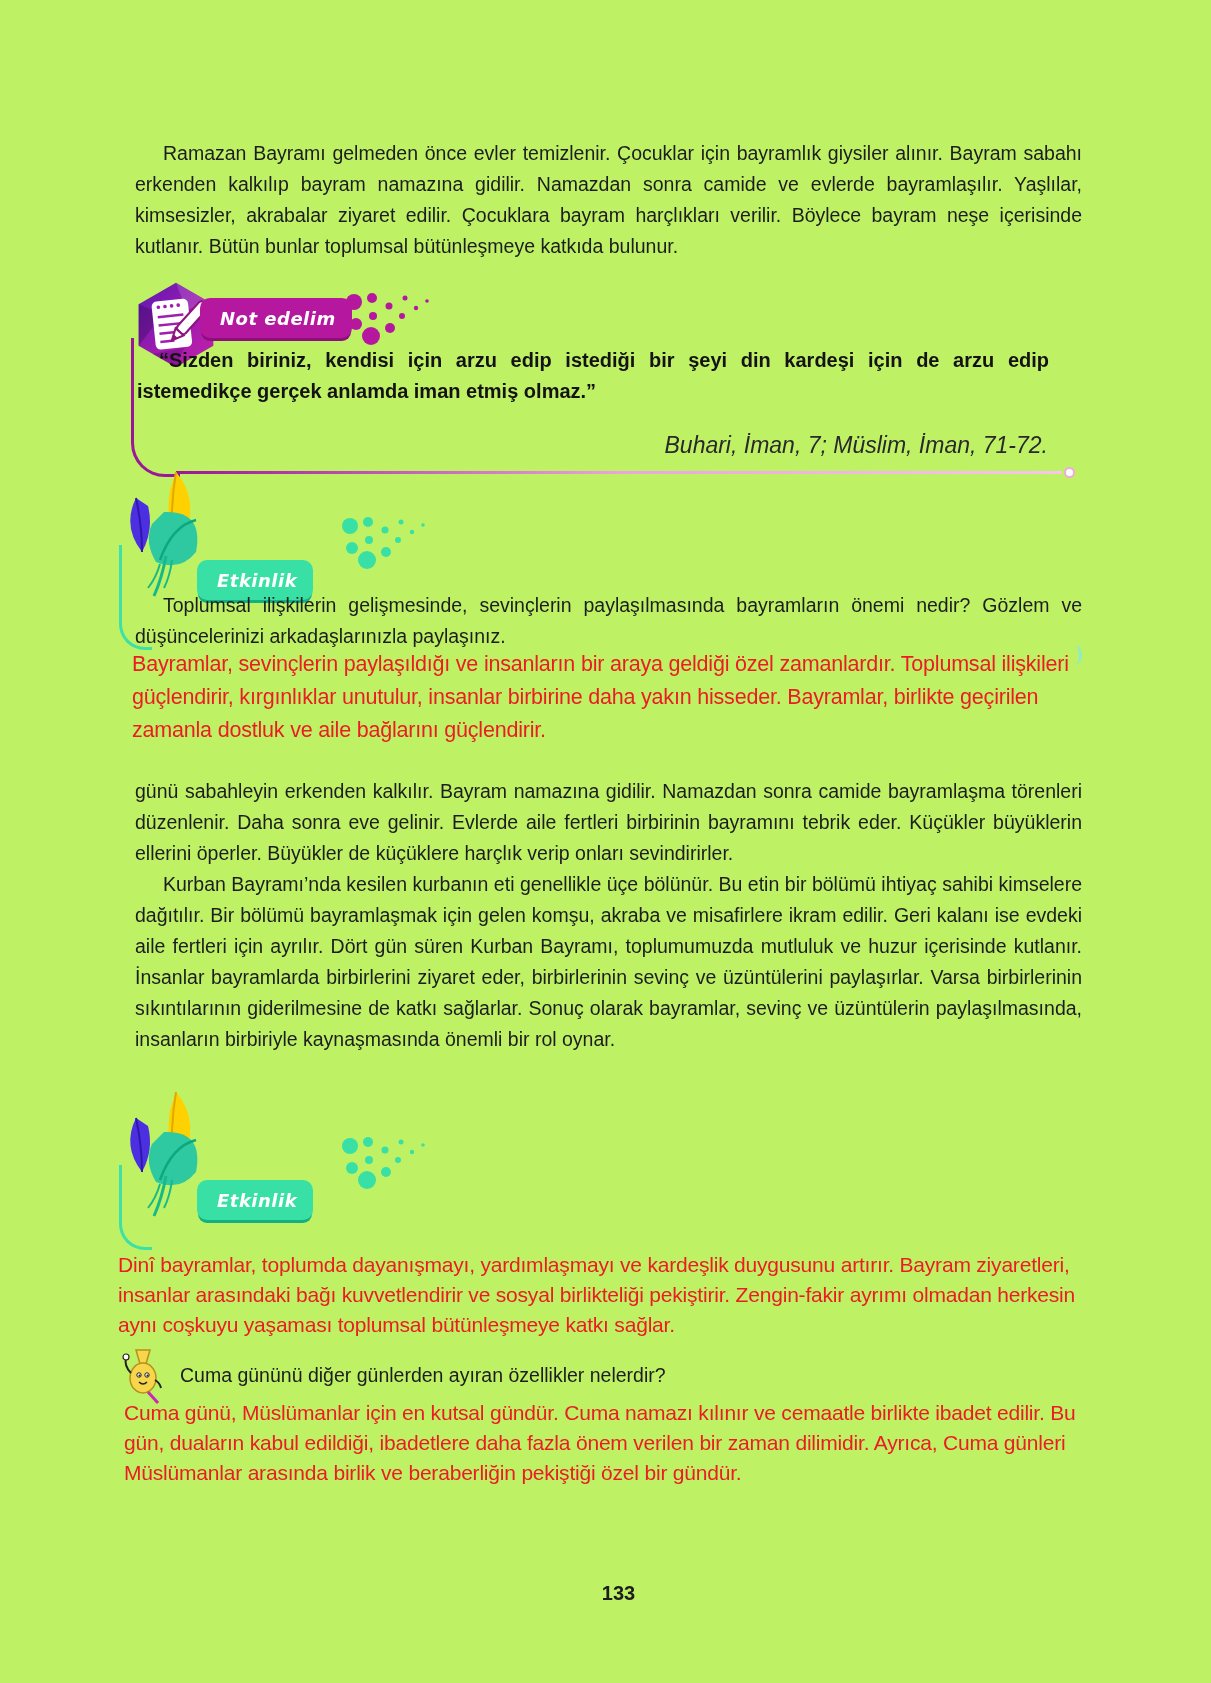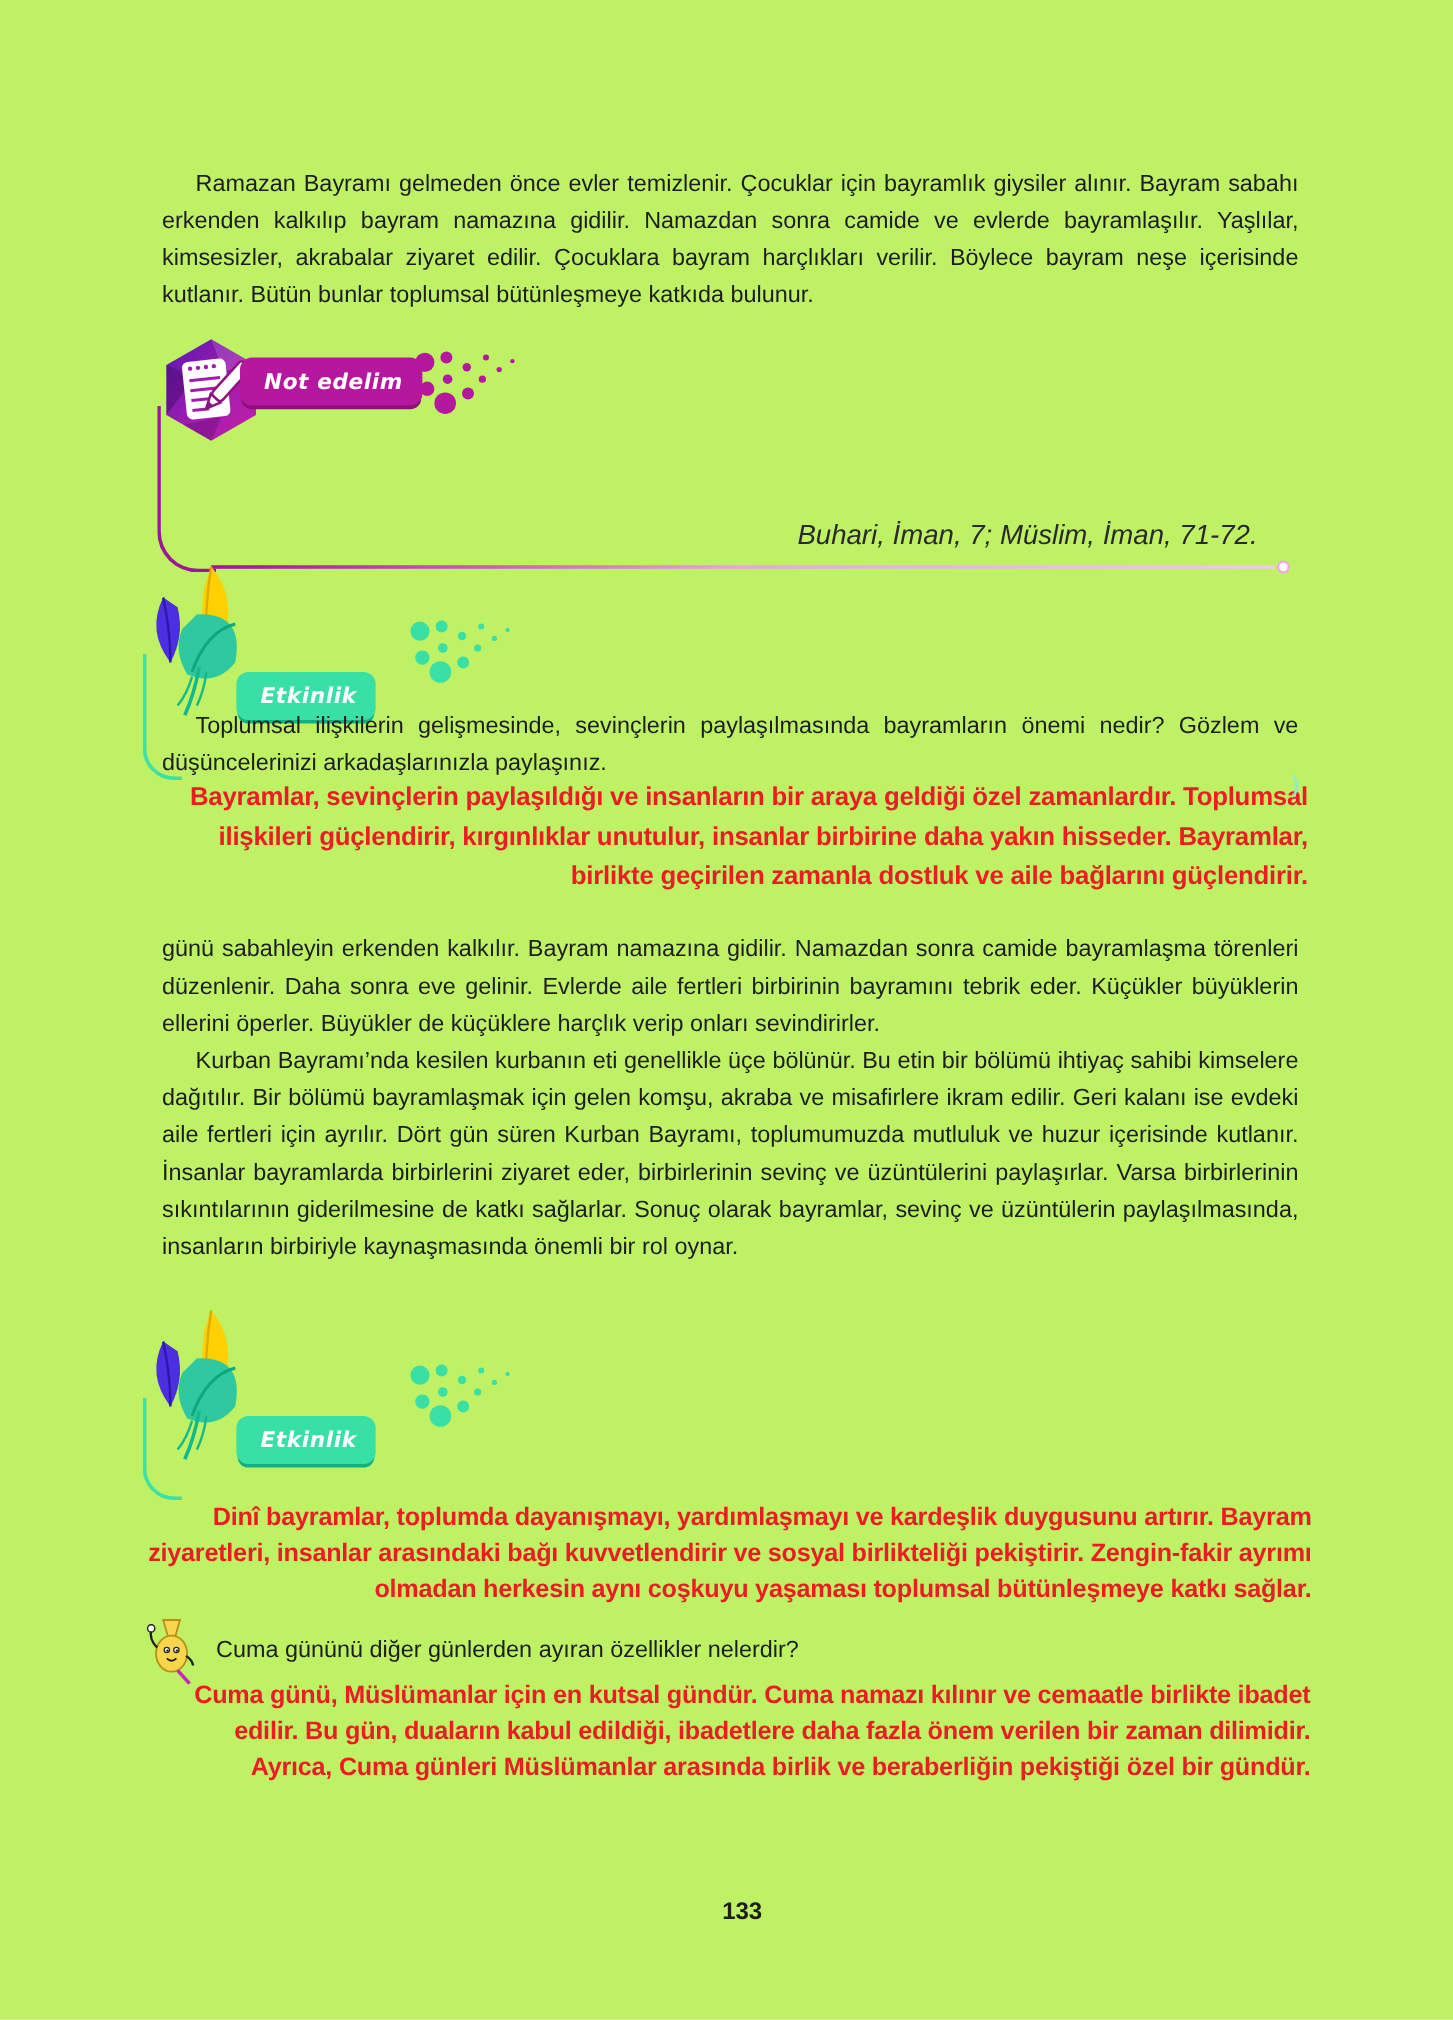--- a/index.html
+++ b/index.html
@@ -68,25 +68,25 @@
     border-bottom:3px solid #3ee0a6;
     border-bottom-left-radius:26px;
   }
   .teal-paren{
     width:11px;height:20px;
     border-right:3px solid #8ceccb;
     border-radius:50%;
   }
   .answer-red{
     color:#ec1c24;
-    font-weight:bold;
+    font-weight:normal;
     font-size:21.5px;
     line-height:33px;
     letter-spacing:-0.2px;
-    text-align:right;
+    text-align:left;
   }
   .answer-red.tight{font-size:21px;line-height:30px;}
 
   .page-number{
     width:100%;text-align:center;
     font-size:20px;font-weight:bold;color:#1d1c1e;
   }
 </style>
 </head>
 <body>
@@ -141,20 +141,21 @@
       <circle cx="29" cy="48" r="9"></circle>
       <circle cx="48" cy="40" r="5"></circle>
       <circle cx="47" cy="18" r="3.5"></circle>
       <circle cx="60" cy="28" r="3"></circle>
       <circle cx="63" cy="10" r="2.5"></circle>
       <circle cx="74" cy="20" r="2.2"></circle>
       <circle cx="85" cy="13" r="1.8"></circle>
     </g>
   </svg>
 
+  <div class="abs note-quote" style="left:137px;top:345px;width:912px;">“Sizden biriniz, kendisi için arzu edip istediği bir şeyi din kardeşi için de arzu edip istemedikçe gerçek anlamda iman etmiş olmaz.”</div>
 
   <div class="abs note-source" style="left:137px;top:432px;width:911px;">Buhari, İman, 7; Müslim, İman, 71-72.</div>
 
   <div class="abs teal-bracket" style="left:119px;top:545px;height:102px;"></div>
 
   <svg class="abs" style="left:120px;top:468px;" width="98" height="132" viewBox="0 0 98 132">
     <path d="M56,4 Q78,30 66,66 Q60,78 52,84 Q46,50 50,22 Z" fill="#ffd100"></path>
     <path d="M56,4 Q50,40 52,84" stroke="#e0a800" stroke-width="2" fill="none"></path>
     <path d="M16,30 Q2,58 22,84 Q34,62 28,38 Z" fill="#4b2fe0"></path>
     <path d="M16,30 Q22,58 22,84" stroke="#2e17ad" stroke-width="2" fill="none"></path>

